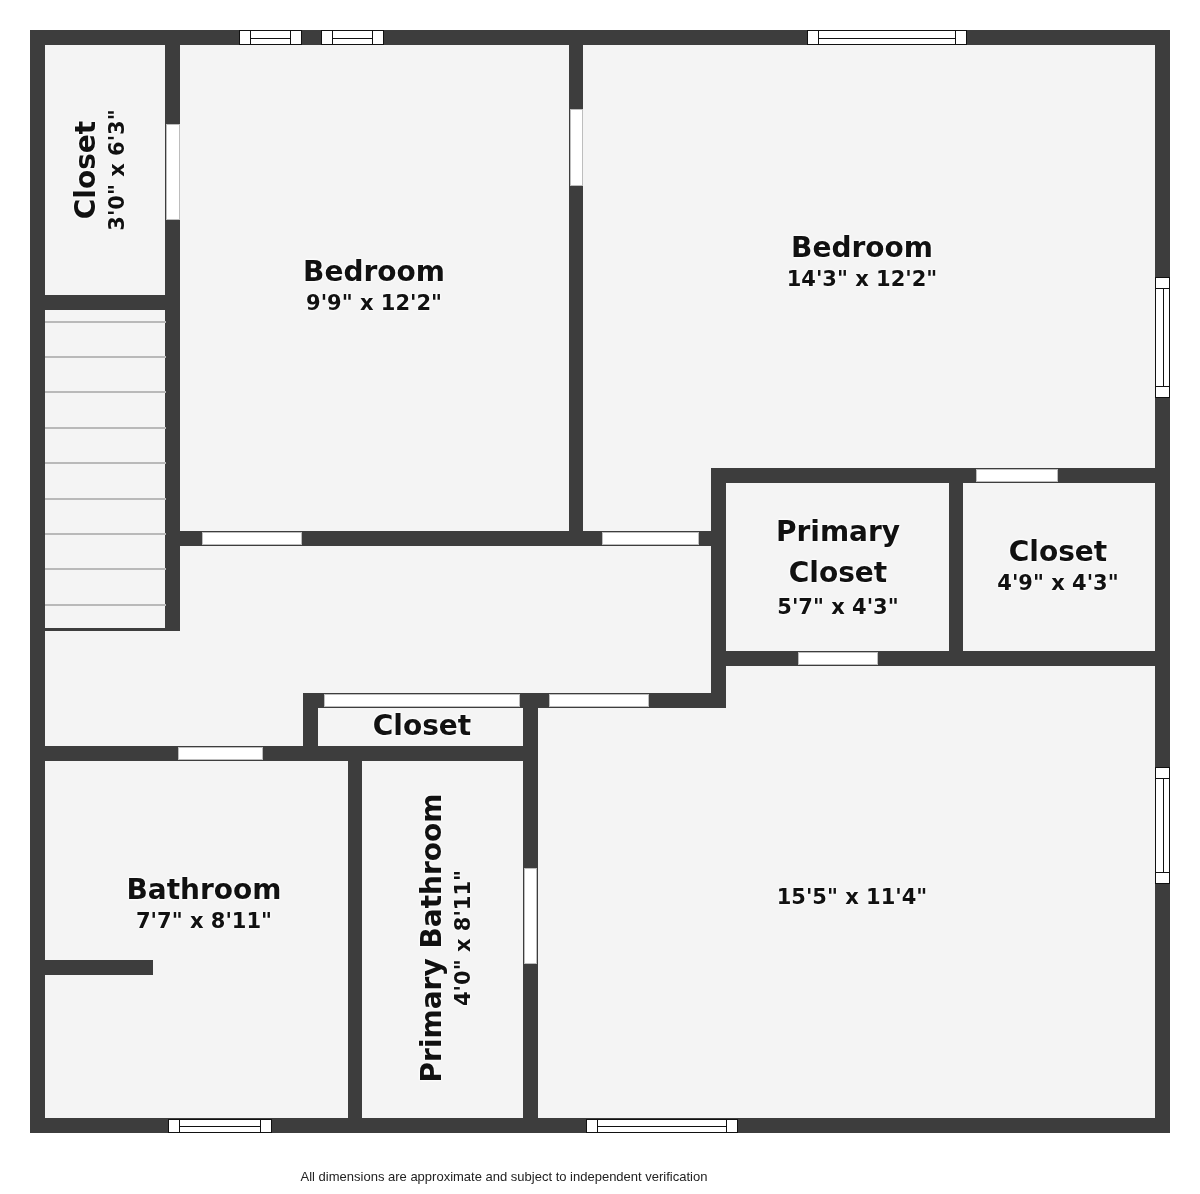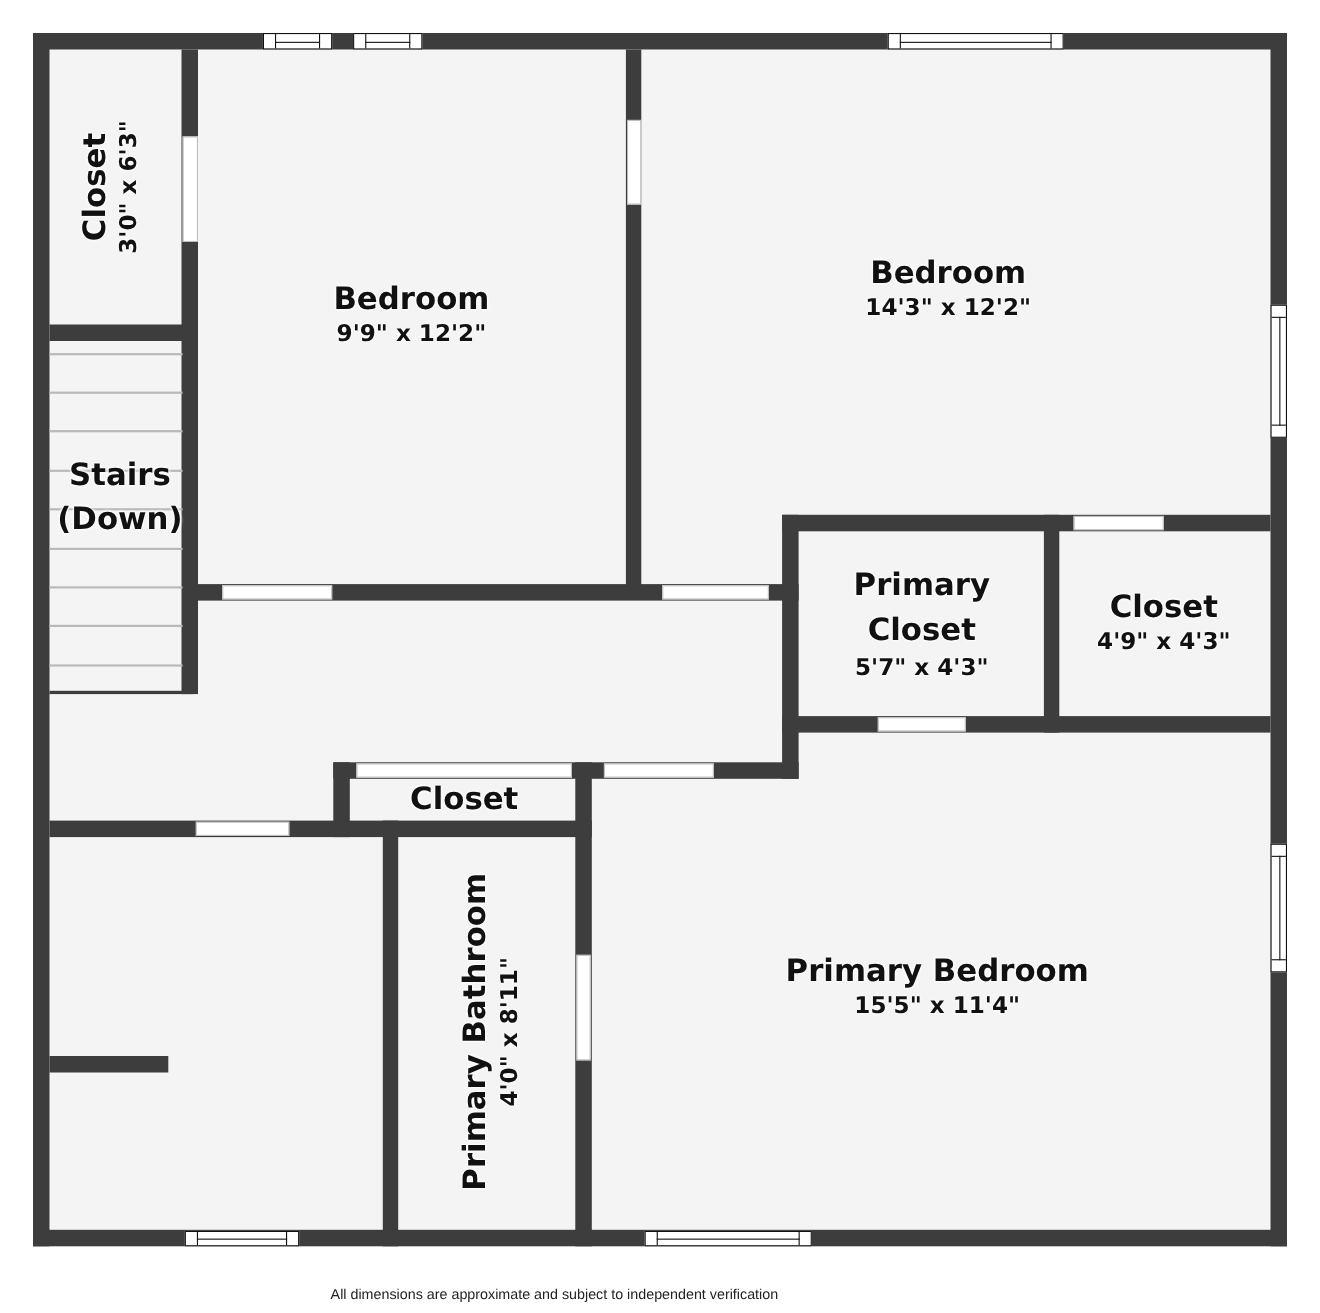--- a/index.html
+++ b/index.html
@@ -99,46 +99,45 @@
   <div class="label" style="left:374px;top:286px;">
     <span class="name">Bedroom</span>
     <span class="dim">9'9" x 12'2"</span>
   </div>
 
   <div class="label" style="left:862px;top:262px;">
     <span class="name">Bedroom</span>
     <span class="dim">14'3" x 12'2"</span>
   </div>
 
-  <div class="label" style="left:109px;top:452px;">
-    <span class="name" style="line-height:40px;">Stairs</span>
-    <span class="name" style="line-height:40px;">(Down)</span>
-  </div>
 
   <div class="label" style="left:838px;top:566px;">
     <span class="name" style="line-height:41px;text-align:right;">Primary</span>
     <span class="name" style="line-height:41px;">Closet</span>
     <span class="dim">5'7" x 4'3"</span>
   </div>
 
   <div class="label" style="left:1058px;top:566px;">
     <span class="name">Closet</span>
     <span class="dim">4'9" x 4'3"</span>
   </div>
 
   <div class="label" style="left:422px;top:726px;">
     <span class="name">Closet</span>
   </div>
 
+  <div class="label" style="left:204px;top:904px;">
+    <span class="name">Bathroom</span>
+    <span class="dim">7'7" x 8'11"</span>
+  </div>
 
   <div class="label rot" style="left:446px;top:938px;">
     <span class="name">Primary Bathroom</span>
     <span class="dim">4'0" x 8'11"</span>
   </div>
 
   <div class="label" style="left:852px;top:897px;">
-    <span class="name">Primary Bedroom</span>
     <span class="dim">15'5" x 11'4"</span>
   </div>
 
 </div>
 
 <div class="footer">All dimensions are approximate and subject to independent verification</div>
 
 </body></html>

